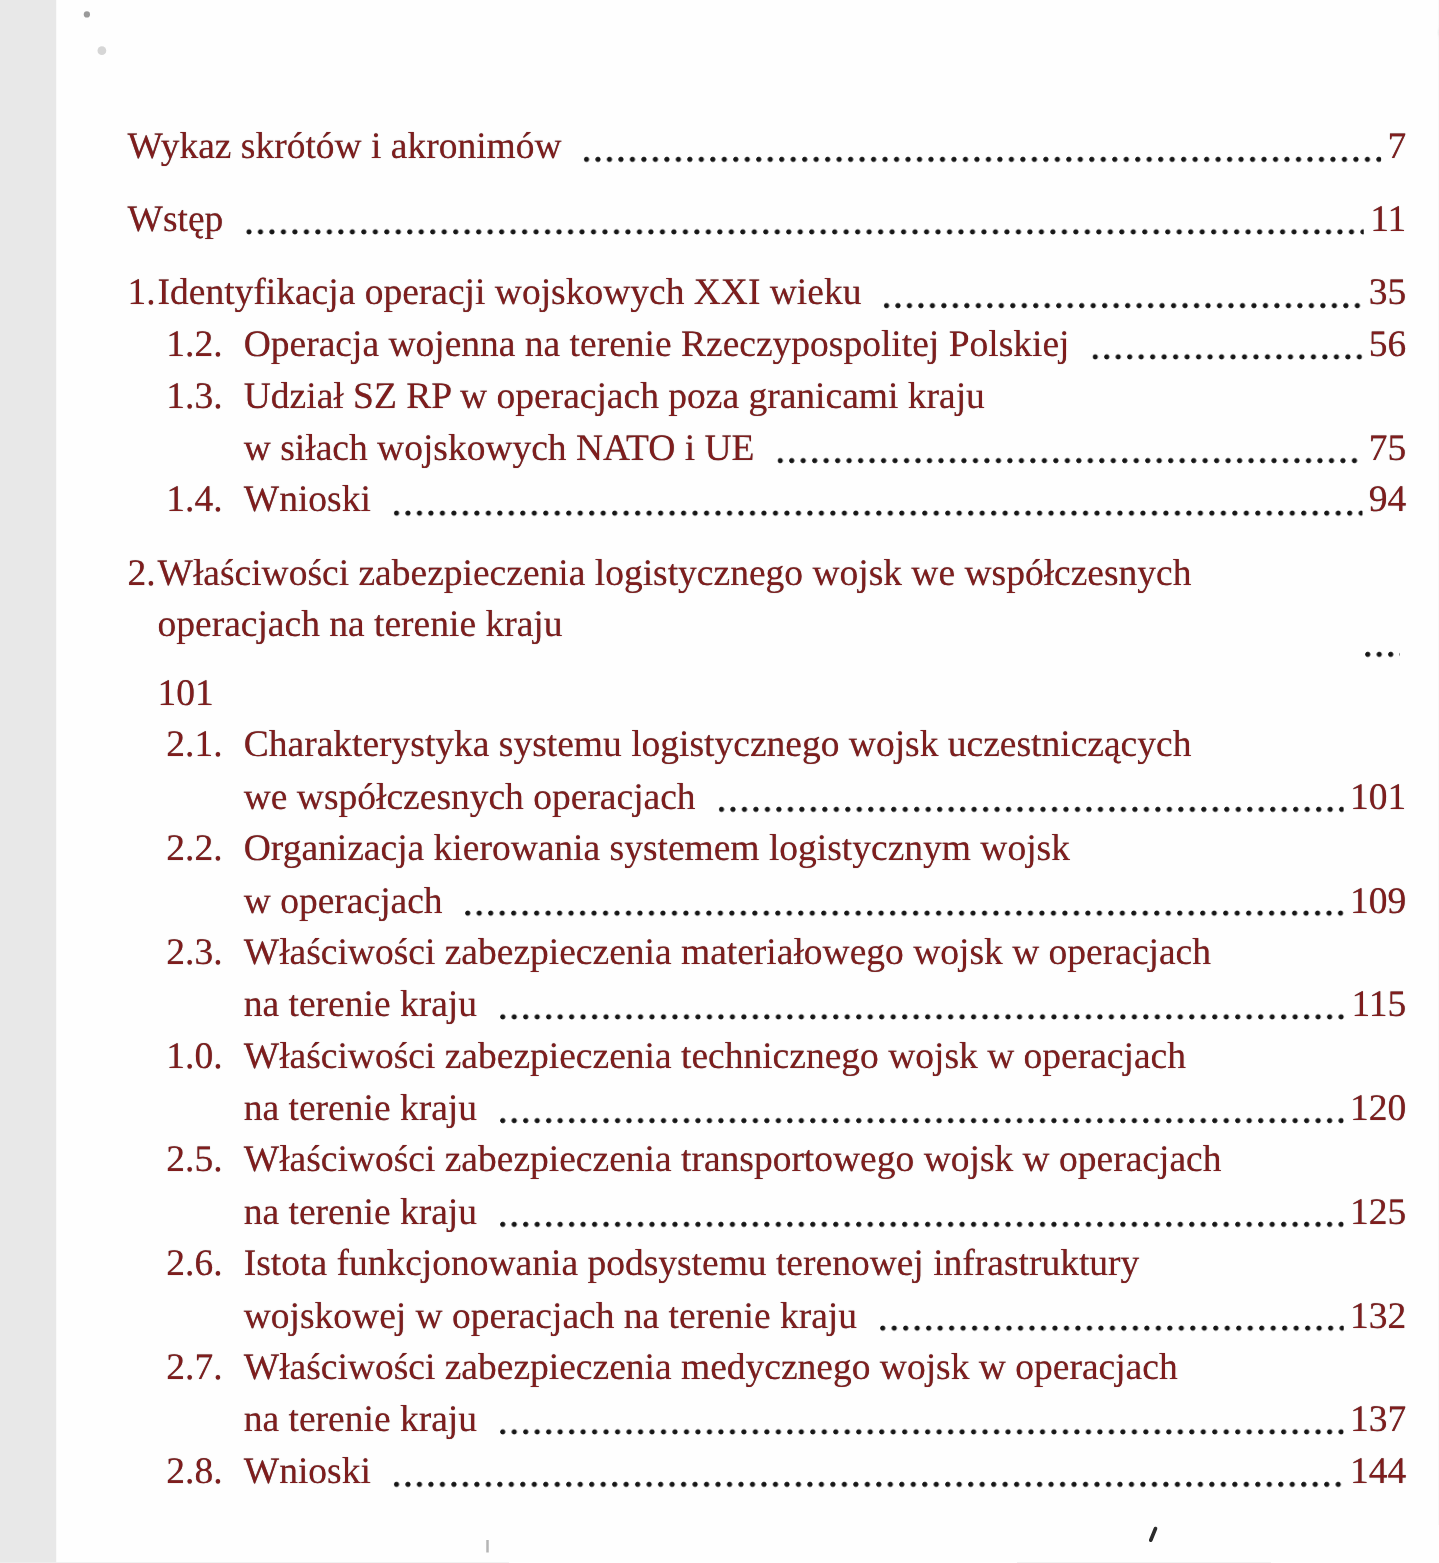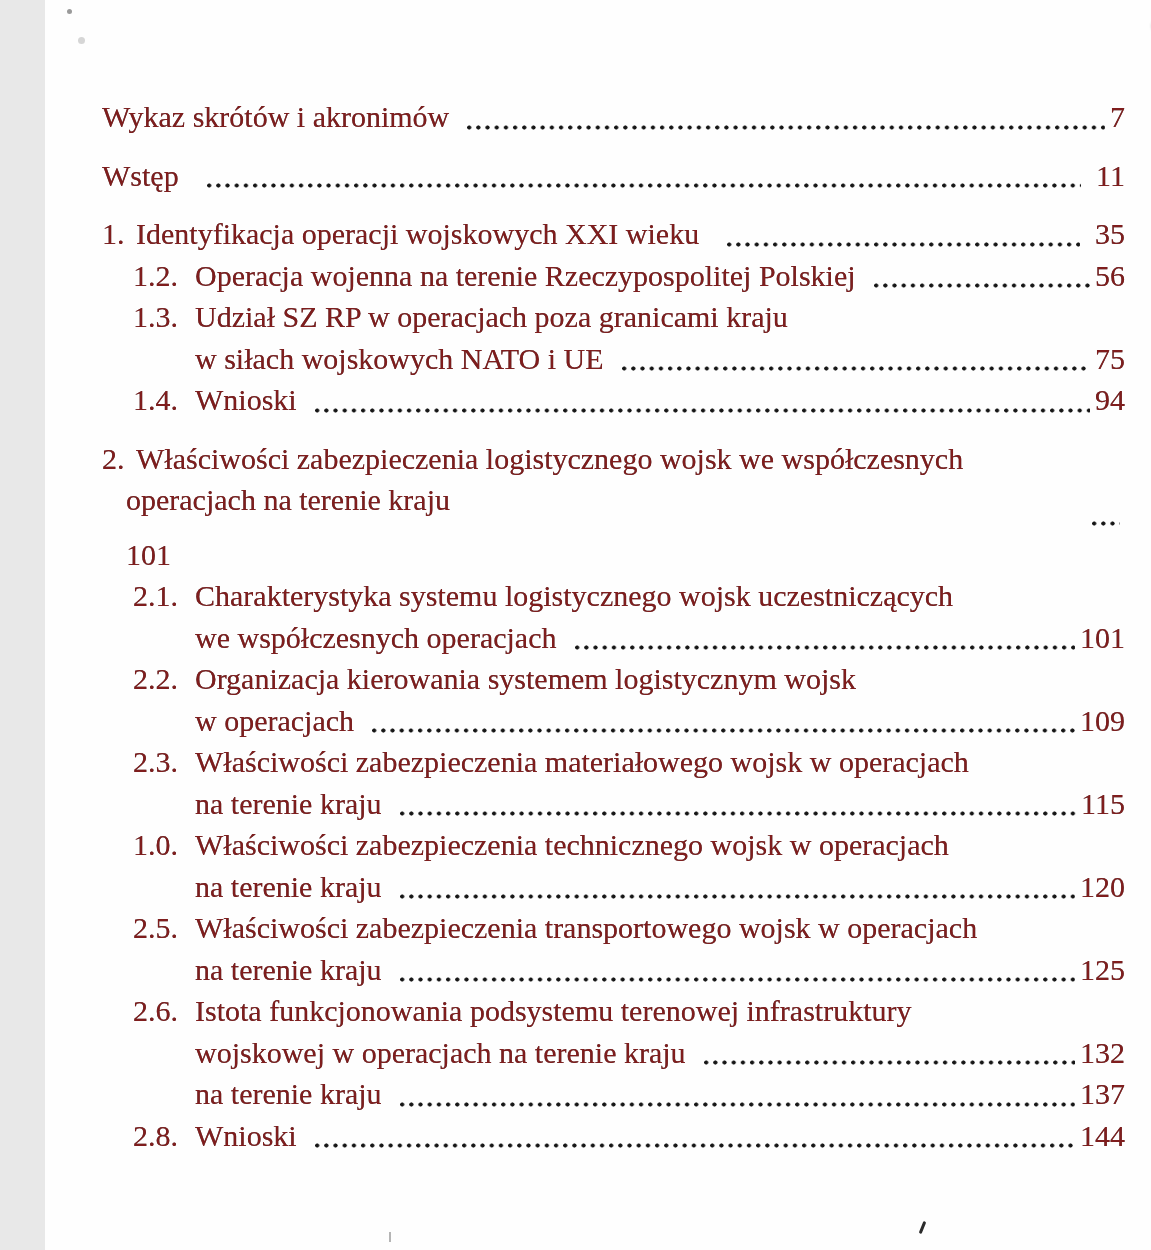--- a/index.html
+++ b/index.html
@@ -20,21 +20,21 @@
     width: 1023px; 
   }
   .row {
     display: flex;
     align-items: baseline;
     line-height: 41.5px;
     font-size: 30px;
     white-space: nowrap;
     text-shadow: 0 0 0.6px rgba(10,10,10,0.65);
   }
-  .gap { margin-top: 17px; gap: 10px; }
+  .gap { margin-top: 17px; }
   .num { flex: 0 0 auto; }
   .l1 .num { min-width: 24px; }
   .l2 { margin-left: 31px; }
   .l2 .num { min-width: 62px; }
   .cont-l1 { padding-left: 24px; flex-direction: column; }
   .cont-l2 { padding-left: 93px; }
   .txt { flex: 0 0 auto; }
   .leader {
     flex: 1 1 auto;
     min-width: 28px;
@@ -171,20 +171,24 @@
     <div class="row l2">
       <span class="num">2.6.</span>
       <span class="txt">Istota funkcjonowania podsystemu terenowej infrastruktury</span>
     </div>
     <div class="row cont-l2">
       <span class="txt">wojskowej w operacjach na terenie kraju</span>
       <span class="leader"></span>
       <span class="pg">132</span>
     </div>
 
+    <div class="row l2">
+      <span class="num">2.7.</span>
+      <span class="txt">Właściwości zabezpieczenia medycznego wojsk w operacjach</span>
+    </div>
     <div class="row cont-l2">
       <span class="txt">na terenie kraju</span>
       <span class="leader"></span>
       <span class="pg">137</span>
     </div>
 
     <div class="row l2">
       <span class="num">2.8.</span>
       <span class="txt">Wnioski</span>
       <span class="leader"></span>

